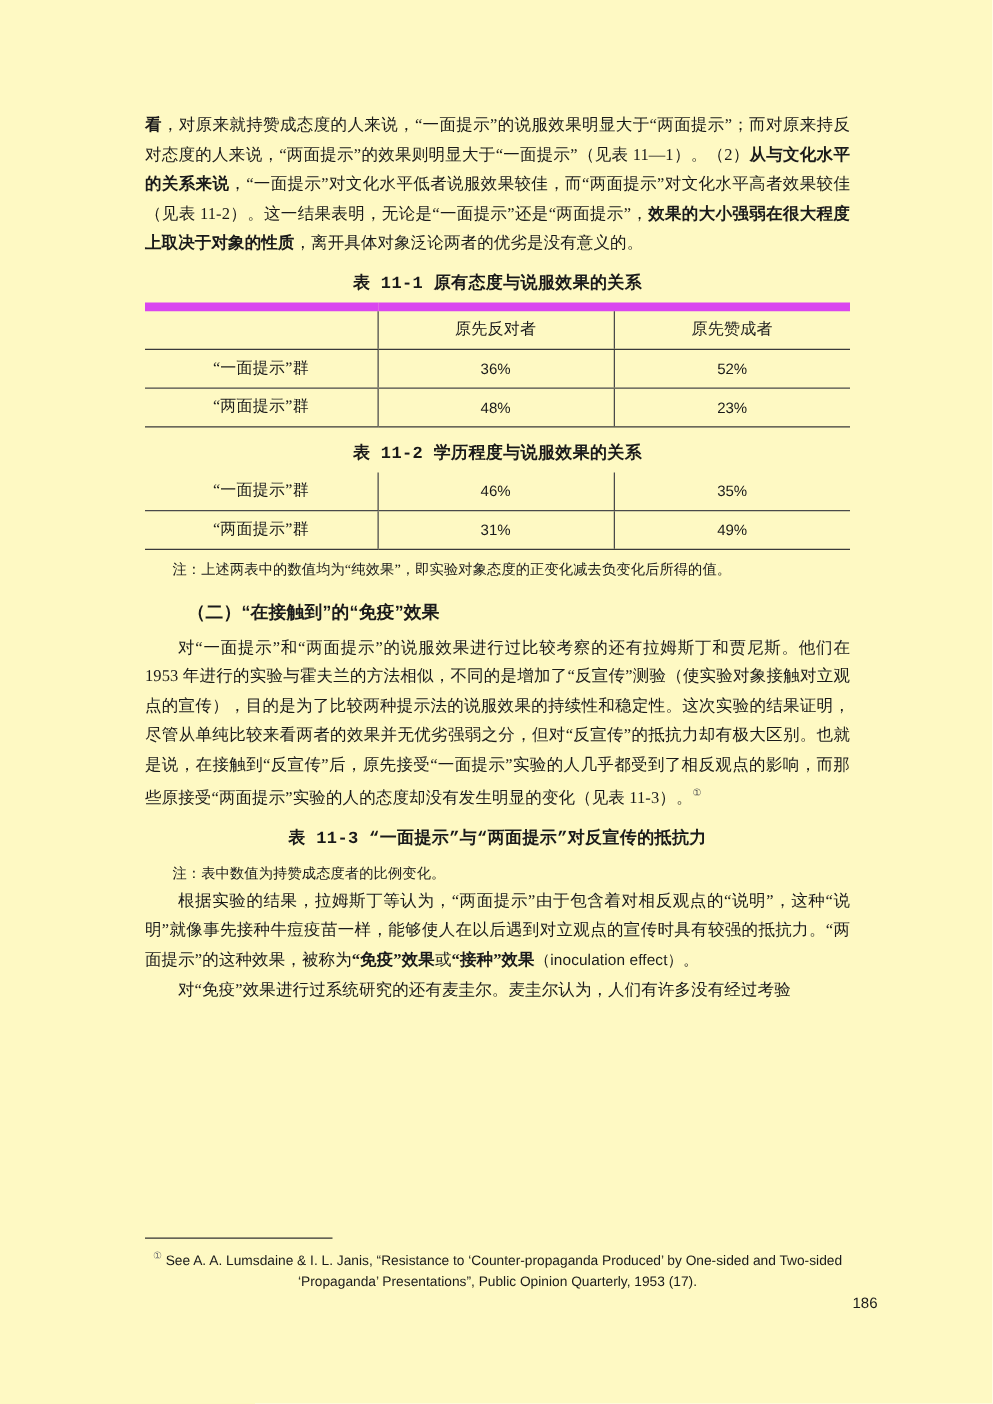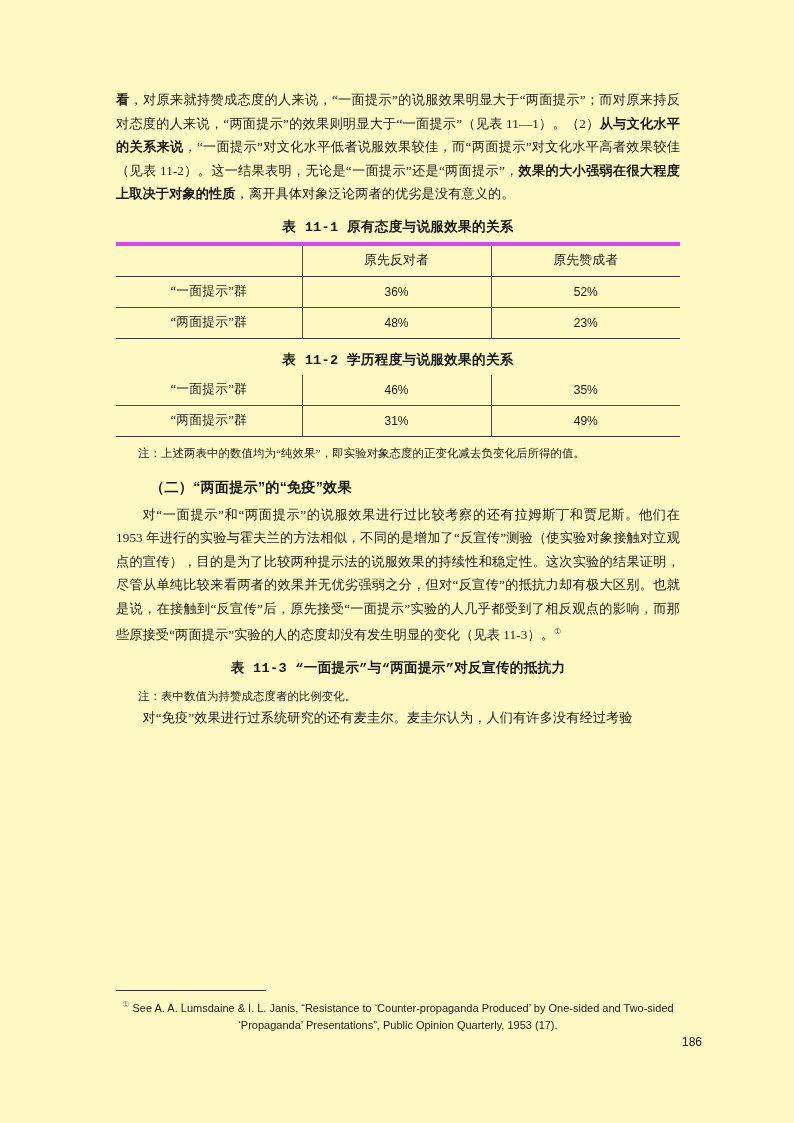--- a/index.html
+++ b/index.html
@@ -75,21 +75,21 @@
     width: 564px;
     border-collapse: collapse;
     table-layout: fixed;
     font-size: 12.6px;
   }
   table.data-table col.c1 { width: 186px; }
   table.data-table col.c2 { width: 189px; }
   table.data-table col.c3 { width: 189px; }
 
   table.data-table tr.head-row td {
-    border-top: 4px solid #d946ef;
+    border-top: 7px solid #d946ef;
     border-bottom: 1.6px solid #3a3a3a;
     height: 30px;
   }
   table.data-table tr.body-row td {
     border-bottom: 1.1px solid #4a4a4a;
     height: 30px;
   }
   table.data-table tr.body-row.last td {
     border-bottom: 1.6px solid #3a3a3a;
   }
@@ -220,29 +220,30 @@
           <tr class="body-row last">
             <td class="rowlabel">“两面提示”群</td>
             <td class="numcell divider-left">31%</td>
             <td class="numcell divider-left">49%</td>
           </tr>
         </tbody>
       </table>
       <p class="table-note">注：上述两表中的数值均为“纯效果”，即实验对象态度的正变化减去负变化后所得的值。</p>
     </div>
 
-    <h3 class="section-heading">（二）“两面提示”的“免疫”效果</h3>
+    <h3 class="section-heading">（二）“在接触到”的“免疫”效果</h3>
 
     <p class="para indent"><span>对“一面提示”和“两面提示”的说服效果进行过比较考察的还有拉姆斯丁和贾尼斯。他们在 1953 年进行的实验与霍夫兰的方法相似，不同的是增加了“反宣传”测验（使实验对象接触对立观点的宣传），目的是为了比较两种提示法的说服效果的持续性和稳定性。这次实验的结果证明，尽管从单纯比较来看两者的效果并无优劣强弱之分，但对“反宣传”的抵抗力却有极大区别。也就是说，在接触到“反宣传”后，原先接受“一面提示”实验的人几乎都受到了相反观点的影响，而那些原接受“两面提示”实验的人的态度却没有发生明显的变化（见表 11-3）。</span><span class="sup-marker">①</span></p>
 
     <div class="table-block">
       <div class="table-caption">表 11-3    “一面提示”与“两面提示”对反宣传的抵抗力</div>
       <p class="table-note">注：表中数值为持赞成态度者的比例变化。</p>
     </div>
 
+    <p class="para indent"><span>根据实验的结果，拉姆斯丁等认为，“两面提示”由于包含着对相反观点的“说明”，这种“说明”就像事先接种牛痘疫苗一样，能够使人在以后遇到对立观点的宣传时具有较强的抵抗力。“两面提示”的这种效果，被称为</span><span class="bold">“免疫”效果</span><span>或</span><span class="bold">“接种”效果</span><span class="latin">（inoculation effect）。</span></p>
 
     <p class="para indent"><span>对“免疫”效果进行过系统研究的还有麦圭尔。麦圭尔认为，人们有许多没有经过考验</span></p>
 
   </div>
 
   <div class="footnote-area">
     <div class="footnote-rule"></div>
     <p class="footnote-text"><span class="fn-marker">①</span><span>See A. A. Lumsdaine &amp; I. L. Janis, “Resistance to ‘Counter-propaganda Produced’ by One-sided and Two-sided</span> <span>‘Propaganda’ Presentations”, Public Opinion Quarterly, 1953 (17).</span></p>
   </div>
 

